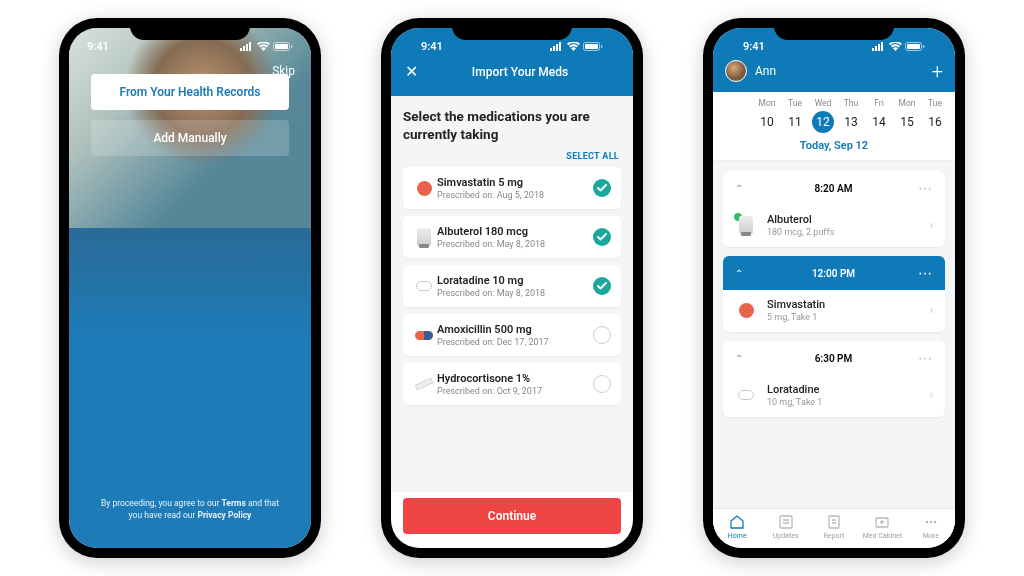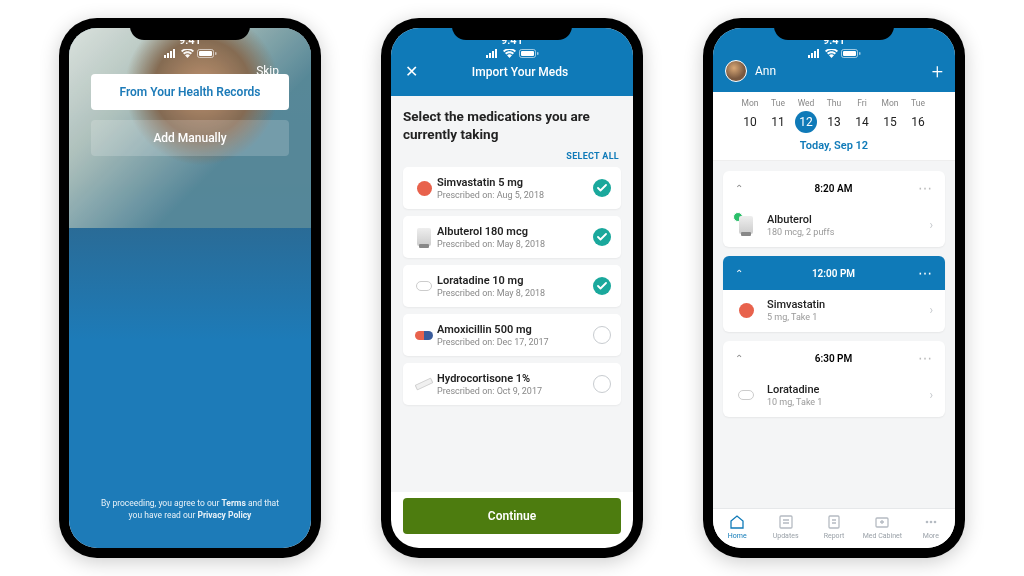--- a/index.html
+++ b/index.html
@@ -12,37 +12,37 @@
   .notch {
     position: absolute; top: 0; left: 50%; transform: translateX(-50%);
     width: 120px; height: 22px; background: #000; border-radius: 0 0 14px 14px; z-index: 10;
   }
   .screen {
     width: 100%; height: 100%; background: #fff; border-radius: 28px; overflow: hidden; position: relative;
     display: flex; flex-direction: column;
   }
   .status-bar {
     height: 30px; display: flex; justify-content: space-between; align-items: center;
-    padding: 6px 18px 0; font-size: 11px; font-weight: 600; color: #fff; z-index: 5; flex-direction: column;
+    padding: 6px 18px 0; font-size: 11px; font-weight: 600; color: #fff; z-index: 5;
   }
   .status-icons { display: flex; gap: 3px; align-items: center; }
   .sig svg, .wifi svg, .bat svg { display: block; }
 
   
   .p1-bg {
     position: absolute; inset: 0; background: linear-gradient(180deg, #4a6f7f 0%, #2a6b96 38%, #1d7bb8 60%, #1d7bb8 100%);
   }
   .p1-photo {
     position: absolute; top: 0; left: 0; right: 0; height: 200px;
     background: radial-gradient(circle at 55% 30%, #c9956e 0%, #8b6b4f 25%, transparent 40%),
                 linear-gradient(135deg, #e8ebe6 0%, #b8c8c0 30%, #5a8a9a 65%);
     opacity: 0.92;
   }
   .p1-content { position: relative; z-index: 2; display: flex; flex-direction: column; height: 100%; color: #fff; }
-  .skip { position: absolute; top: 36px; right: 32px; font-size: 12px; color:#fff; }
+  .skip { position: absolute; top: 36px; right: 16px; font-size: 12px; color:#fff; }
   .p1-mid { margin-top: 196px; text-align: center; padding: 0 22px; }
   .p1-title { font-size: 17px; font-weight: 600; line-height: 1.3; }
   .p1-sub { font-size: 11px; margin-top: 10px; opacity: 0.95; line-height: 1.4; }
   .btn-white {
     margin: 16px 22px 0; background: #fff; color: #1d7bb8; font-size: 12px; font-weight: 600;
     padding: 11px 8px; text-align: center; border-radius: 4px;
   }
   .btn-ghost {
     margin: 10px 22px 0; background: rgba(255,255,255,0.18); color: #fff; font-size: 12px; font-weight: 500;
     padding: 11px 0; text-align: center; border-radius: 4px;
@@ -70,33 +70,33 @@
   .pill-cap { width:18px; height:9px; border-radius:5px; background:linear-gradient(90deg,#e8624c 50%,#3b5c9b 50%);}
   .pill-tube { width:18px; height:6px; background:#f0f0f0; border:1px solid #d0d0d0; border-radius:1px; transform:rotate(-25deg);}
   .med-text { flex:1; }
   .med-name { font-size: 11px; font-weight: 600; color:#222;}
   .med-sub { font-size: 9px; color:#888; margin-top:1px;}
   .check { width:18px; height:18px; border-radius:50%; display:flex; align-items:center; justify-content:center; flex-shrink:0;}
   .check.on { background:#1aa89c; color:#fff;}
   .check.off { border:1.5px solid #c8ccd0;}
   .check.on svg { display:block;}
   .btn-continue {
-    margin: 6px 12px 14px; background:#4d7c0f; color:#fff; text-align:center; padding:11px 4px;
+    margin: 6px 12px 14px; background:#ef4444; color:#fff; text-align:center; padding:11px 4px;
     font-size:12px; font-weight:600; border-radius:4px;
   }
 
   
   .p3-header { background:#0f7ab8; color:#fff; padding: 0 12px 8px;}
   .p3-header-row { display:flex; align-items:center; justify-content:space-between; height:26px;}
   .p3-user { display:flex; align-items:center; gap:8px;}
   .avatar { width:22px; height:22px; border-radius:50%; background: radial-gradient(circle at 40% 35%, #d9a876, #7a5940 60%); border:1.5px solid #fff;}
   .p3-name { font-size:12px;}
   .plus { font-size:20px; font-weight:300; line-height:1;}
   .calendar { background:#fff; padding: 6px 6px 8px; border-bottom:1px solid #eee;}
-  .cal-row { display:flex; justify-content:center;}
+  .cal-row { display:flex; justify-content:flex-end;}
   .cal-col { text-align:center; width:28px;}
   .cal-dow { font-size:8.5px; color:#888;}
   .cal-day { font-size:12px; color:#222; margin-top:3px; width:22px; height:22px; line-height:22px; display:inline-block; border-radius:50%;}
   .cal-day.sel { background:#0f7ab8; color:#fff;}
   .today { text-align:center; color:#0f7ab8; font-size:11px; font-weight:600; margin-top:6px;}
   .p3-body { flex:1; background:#f4f5f6; padding:10px 10px 0; overflow:hidden;}
   .slot { background:#fff; border-radius:6px; margin-bottom:9px; box-shadow:0 1px 2px rgba(0,0,0,0.06);}
   .slot-head { display:flex; align-items:center; padding:9px 12px; position:relative;}
   .slot-head.blue { background:#0f7ab8; color:#fff; border-radius:6px 6px 0 0;}
   .slot-chev { font-size:10px; color:#888; width:14px;}

